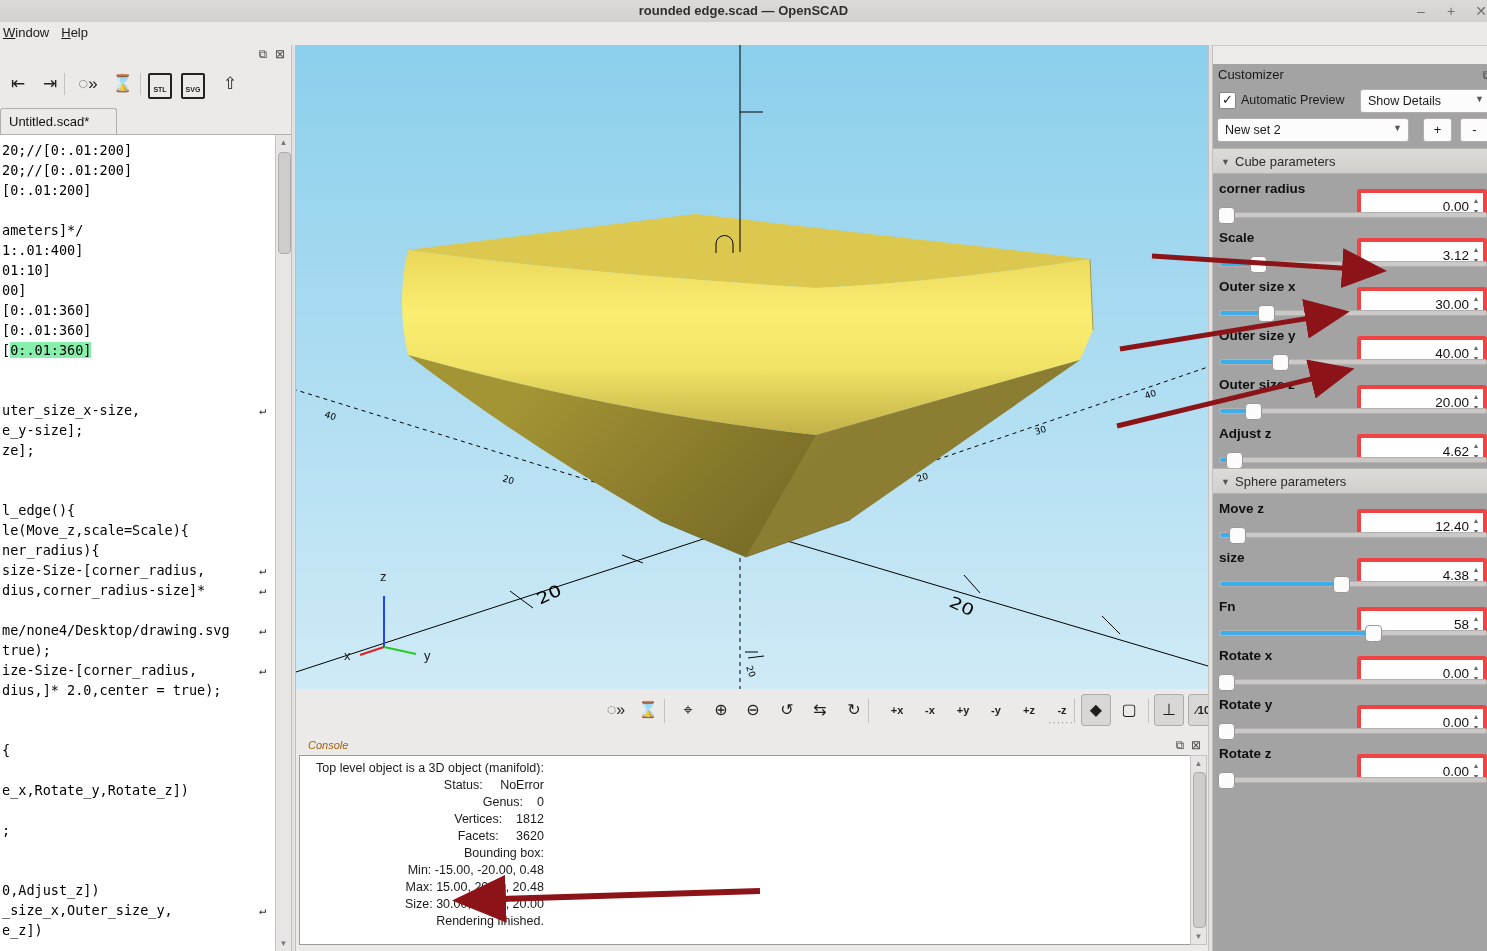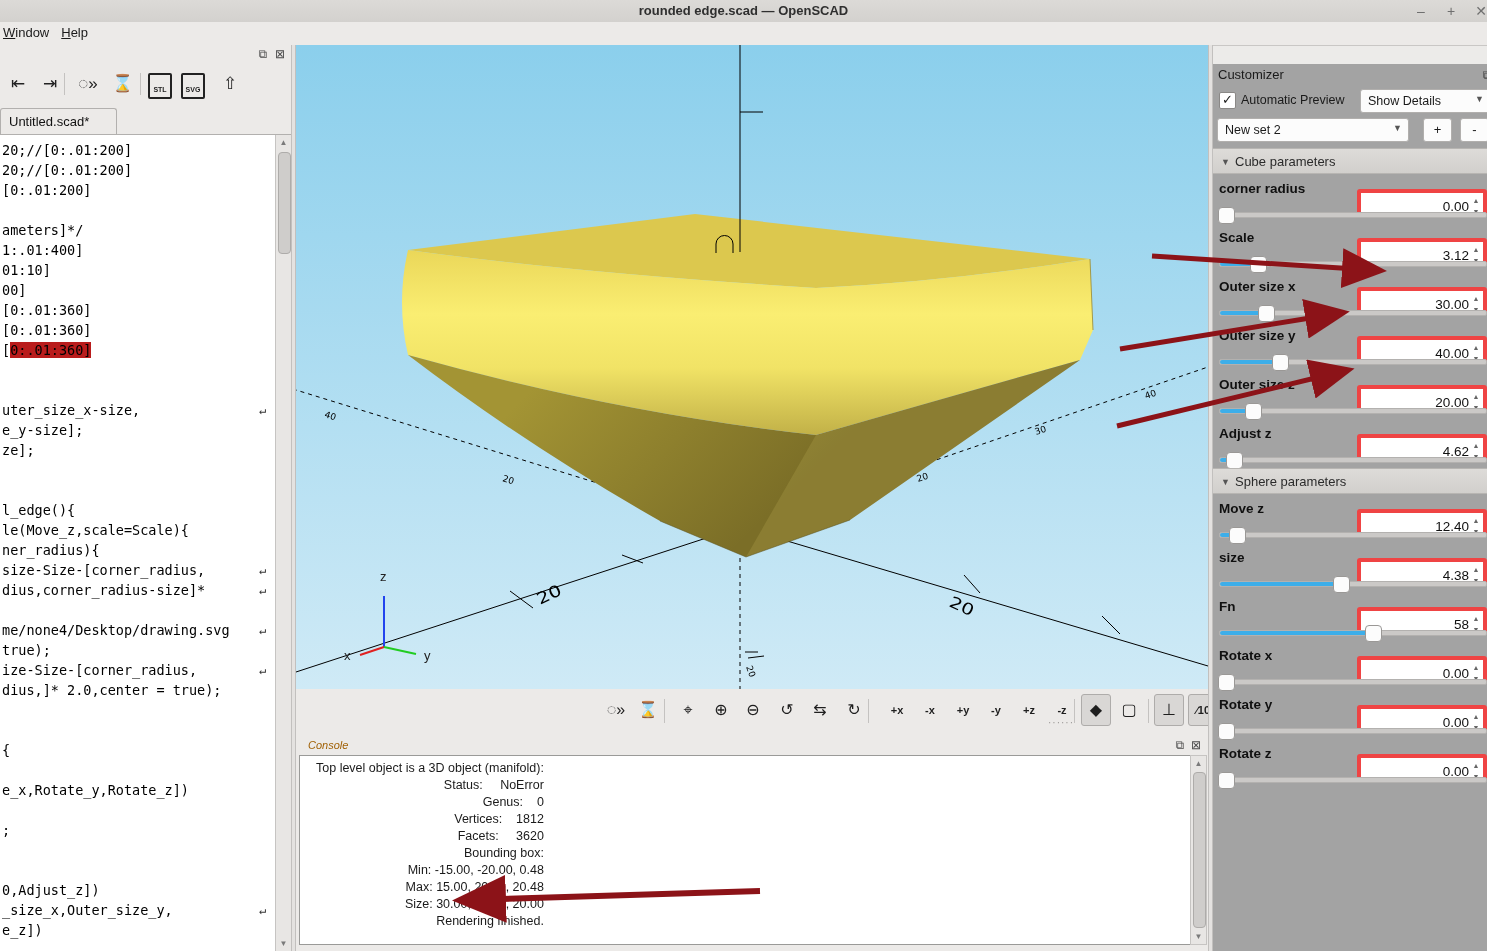--- a/index.html
+++ b/index.html
@@ -17,21 +17,21 @@
   .dock-ic{position:absolute;top:2px;font-size:12px;color:#4a4a4a;}
   #editor-toolbar{position:absolute;left:0;top:20px;width:100%;height:40px;}
   .etb-ic{position:absolute;top:6px;height:26px;line-height:26px;font-size:17px;color:#222;text-align:center;}
   .etb-sep{position:absolute;top:8px;width:1px;height:22px;background:#c4c2c0;}
   .minidoc{position:absolute;top:8px;width:20px;height:22px;border:2px solid #222;border-radius:2px;font-size:7px;font-weight:bold;color:#222;text-align:center;line-height:30px;}
   #tabbar{position:absolute;left:0;top:60px;width:100%;height:29px;border-bottom:1px solid #b2b0ae;}
   #tab-active{position:absolute;left:0;top:3px;height:26px;width:117px;background:#eceae8;border:1px solid #b2b0ae;border-bottom:none;border-top-left-radius:3px;border-top-right-radius:3px;font-size:13px;color:#111;padding:5px 0 8px 8px;box-sizing:border-box;}
   #code-area{position:absolute;left:0;top:89px;right:0;bottom:0;background:#ffffff;border-top:1px solid #b2b0ae;overflow:hidden;}
   #code-lines{position:absolute;left:2px;top:5px;right:16px;font-family:"DejaVu Sans Mono","Liberation Mono",monospace;font-size:13.5px;color:#000;}
   .code-line{height:20px;line-height:20px;white-space:pre;position:relative;}
-  .code-sel{background:#b91c1c;}
+  .code-sel{background:#86efac;}
   .wrap-mark{position:absolute;left:257px;top:0;font-size:12px;color:#333;}
   .vscroll{position:absolute;width:15px;background:#e8e6e4;border-left:1px solid #c6c4c2;}
   .vscroll .arr{position:absolute;left:0;width:100%;text-align:center;font-size:8px;color:#7a7a7a;}
   .vscroll .thumb{position:absolute;left:2px;width:11px;background:#cfcdcb;border:1px solid #aeacaa;border-radius:4px;}
   
   .splitter{position:absolute;top:45px;bottom:0;width:5px;background:#e4e2e0;border-left:1px solid #c2c0be;border-right:1px solid #c2c0be;box-sizing:border-box;}
   
   #center{position:absolute;left:296px;top:45px;width:912px;bottom:0;}
   #viewport{position:absolute;left:0;top:0;width:912px;height:644px;}
   #vtoolbar{position:absolute;left:0;top:644px;width:100%;height:48px;background:#eceae8;}

